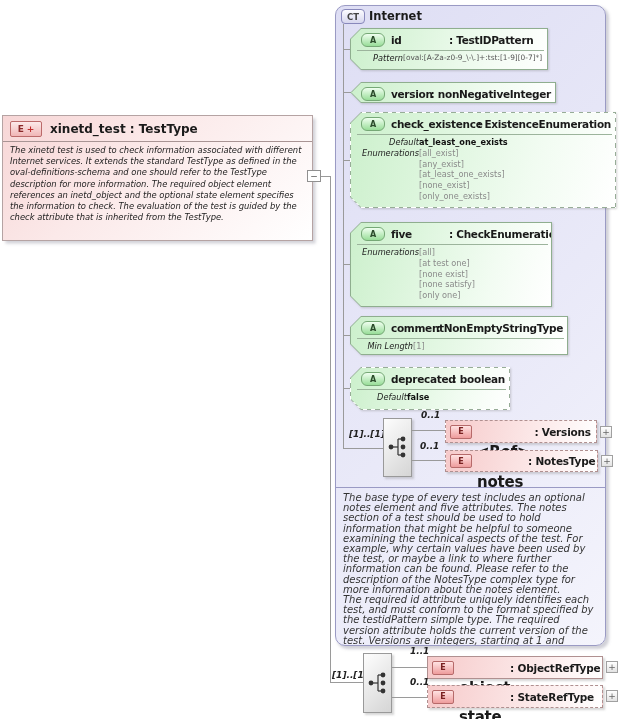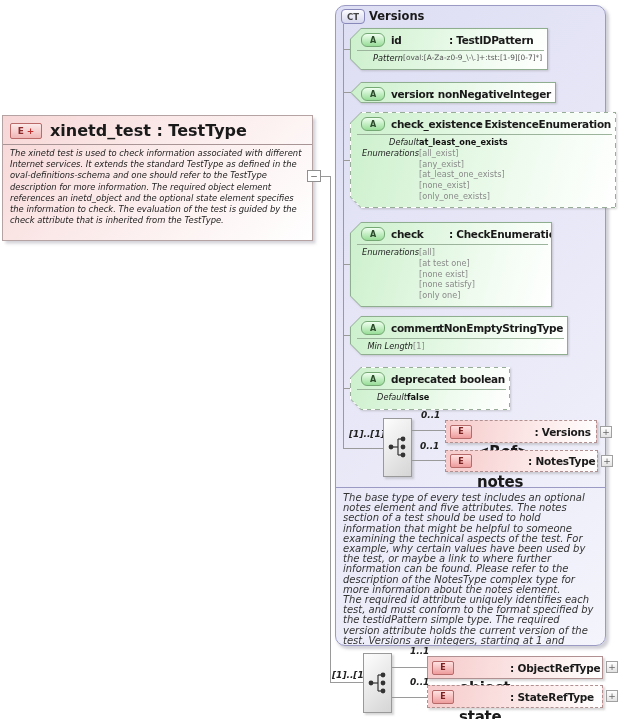--- a/index.html
+++ b/index.html
@@ -8,21 +8,21 @@
 
   
   .line{position:absolute;background:#9a9a9a;}
   .card{position:absolute;font-style:italic;font-weight:600;font-size:9px;color:#222;white-space:nowrap;}
 
   
   .leftbox{position:absolute;left:2px;top:115px;width:311px;height:126px;
            border:1px solid #b5a3a3;background:linear-gradient(135deg,#f7d6d6 0%,#fbe9e9 40%,#ffffff 100%);
            box-shadow:2.5px 2.5px 3px rgba(120,120,140,.35);box-sizing:border-box;}
   .lb-header{display:flex;align-items:center;gap:8px;padding:5px 7px 4px 7px;border-bottom:1px solid #a89494;}
-  .lb-title{font-weight:bold;font-size:16px;white-space:nowrap;text-align:center;}
+  .lb-title{font-weight:bold;font-size:12px;white-space:nowrap;text-align:center;}
   .eplus-badge{display:inline-flex;align-items:center;justify-content:center;width:30px;height:14px;
                border:1px solid #bb6a6a;border-radius:2px;background:linear-gradient(#fceaea,#f0b6b6);
                font-size:9px;font-weight:bold;color:#8a2a2a;}
   .eplus-badge .plus{color:#c03030;margin-left:3px;font-weight:bold;}
   .lb-row{display:flex;align-items:center;gap:9px;padding:2px 7px 1px 7px;border-bottom:1px solid #a89494;}
   .lb-lab{font-style:italic;font-size:8.6px;color:#222;}
   .lb-val{font-weight:bold;font-size:8.3px;color:#111;}
   .lb-desc{padding:3px 7px;font-style:italic;font-size:8.4px;line-height:11.2px;color:#222;}
 
   
@@ -102,21 +102,21 @@
   </div>
 
   <div class="minusbox">−</div>
   <div class="line" style="left:321px;top:176px;width:9px;height:1px;"></div>
   <div class="line" style="left:330px;top:176px;width:1px;height:507px;"></div>
   <div class="line" style="left:330px;top:682px;width:33px;height:1px;"></div>
 
   <div class="cthost">
     <div class="ctbg"></div>
     <div class="ct-badge">CT</div>
-    <div class="ct-title">Versions</div>
+    <div class="ct-title">Internet</div>
 
     <div class="line" style="left:8px;top:19px;width:1px;height:424px;"></div>
     <div class="line" style="left:8px;top:44px;width:8px;height:1px;"></div>
     <div class="line" style="left:8px;top:87px;width:8px;height:1px;"></div>
     <div class="line" style="left:8px;top:155px;width:8px;height:1px;"></div>
     <div class="line" style="left:8px;top:259px;width:8px;height:1px;"></div>
     <div class="line" style="left:8px;top:330px;width:8px;height:1px;"></div>
     <div class="line" style="left:8px;top:383px;width:8px;height:1px;"></div>
     <div class="line" style="left:8px;top:443px;width:40px;height:1px;"></div>
 
@@ -185,21 +185,21 @@
             </div>
         </div>
       </div>
     </div>
 
     <div class="hexbox" style="left:15px;top:217px;width:202px;height:85px;">
       <div class="hex-border"></div>
       <div class="hex-fill">
         <div class="attr-head">
           <span class="a-badge">A</span>
-          <span class="attr-name">check</span>
+          <span class="attr-name">five</span>
           <span class="attr-type">: CheckEnumeration</span>
         </div>
         <div class="attr-sep"></div>
         <div class="detail">
           <div class="drow">
             <span class="dlabel" style="width:58px;">Enumerations</span>
             <span class="dvalue">[all]</span>
           </div>
           <div class="drow">
               <span class="dlabel" style="width:58px;"></span>

